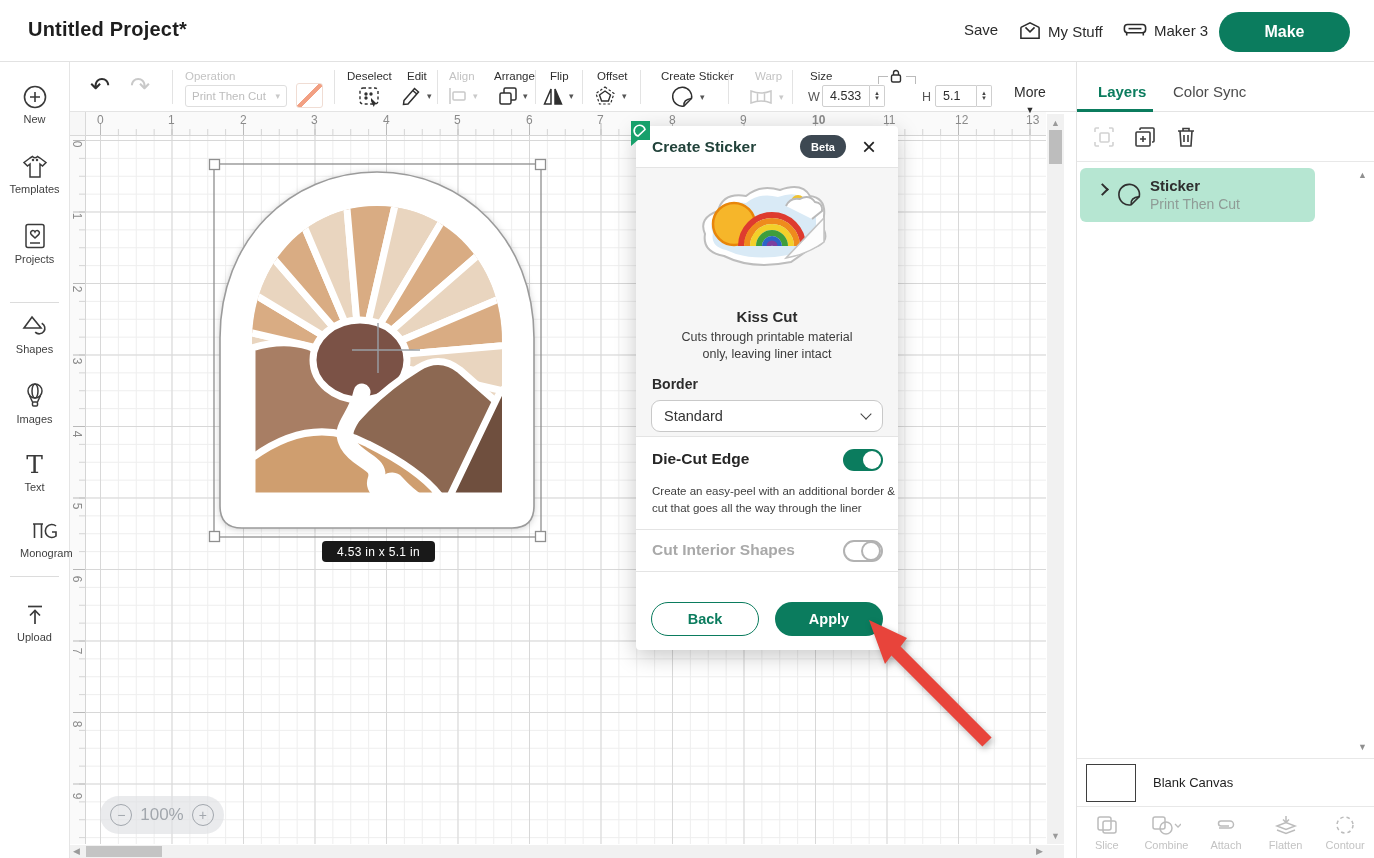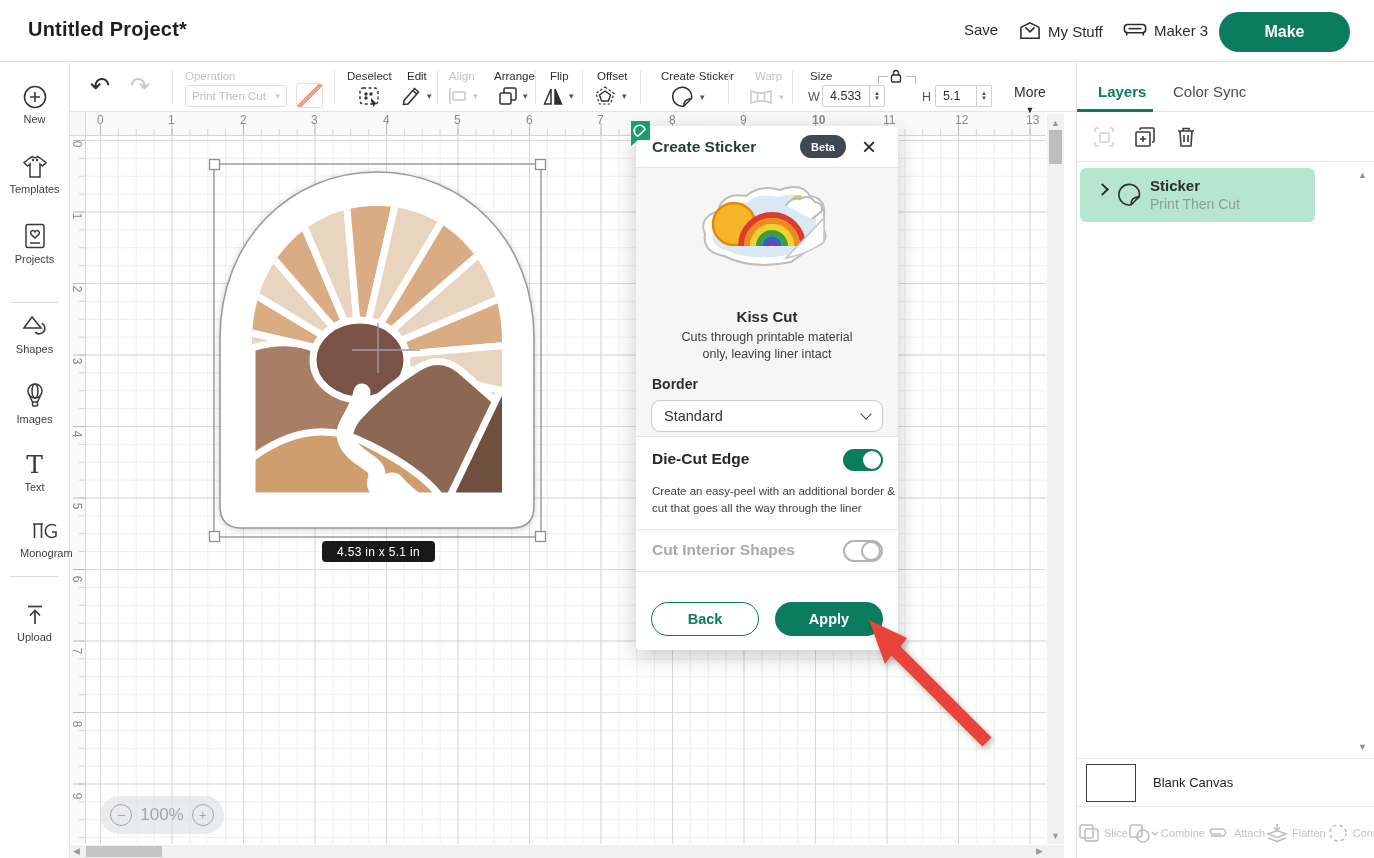--- a/index.html
+++ b/index.html
@@ -119,21 +119,21 @@
   #tab-underline { position:absolute; left:0; top:47px; width:76px; height:3px; background:#0b7c5e; }
   #tabs-row { position:absolute; left:0; top:0; width:298px; height:50px; border-bottom:1px solid #e4e4e4; }
   #licons-row { position:absolute; left:0; top:50px; width:298px; height:50px; border-bottom:1px solid #e8e8e8; }
   #layer-card { position:absolute; left:3px; top:106px; width:235px; height:54px; background:#b6e6d2; border-radius:6px; cursor:pointer; }
   .layer-name { position:absolute; left:70px; top:9px; font-size:15px; font-weight:700; color:#2e2e2e; }
   .layer-op { position:absolute; left:70px; top:28px; font-size:14px; color:#8f9b96; }
   #bc-row { position:absolute; left:0; top:696px; width:298px; height:48px; border-top:1px solid #e8e8e8; background:#fff; }
   #bc-swatch { position:absolute; left:9px; top:5px; width:50px; height:38px; background:#fff; border:1.5px solid #3f3f3f; }
   #bc-label { position:absolute; left:76px; top:16px; font-size:13px; color:#1f1f1f; }
   #rtools { position:absolute; left:0; top:744px; width:298px; height:52px; border-top:1px solid #e8e8e8; display:flex; }
-  .rtool { flex:1; display:flex; flex-direction:row; align-items:center; justify-content:center; gap:3px; color:#bcbcbc; cursor:default; }
+  .rtool { flex:1; display:flex; flex-direction:column; align-items:center; justify-content:center; gap:3px; color:#bcbcbc; cursor:default; }
   .rtool .lbl { font-size:11px; color:#c3c3c3; }
 
   
   #arrow { left:855px; top:612px; width:150px; height:145px; z-index:15; filter:drop-shadow(2px 3px 3px rgba(0,0,0,.28)); }
 
   svg { display:block; }
 </style>
 </head>
 <body>
 

